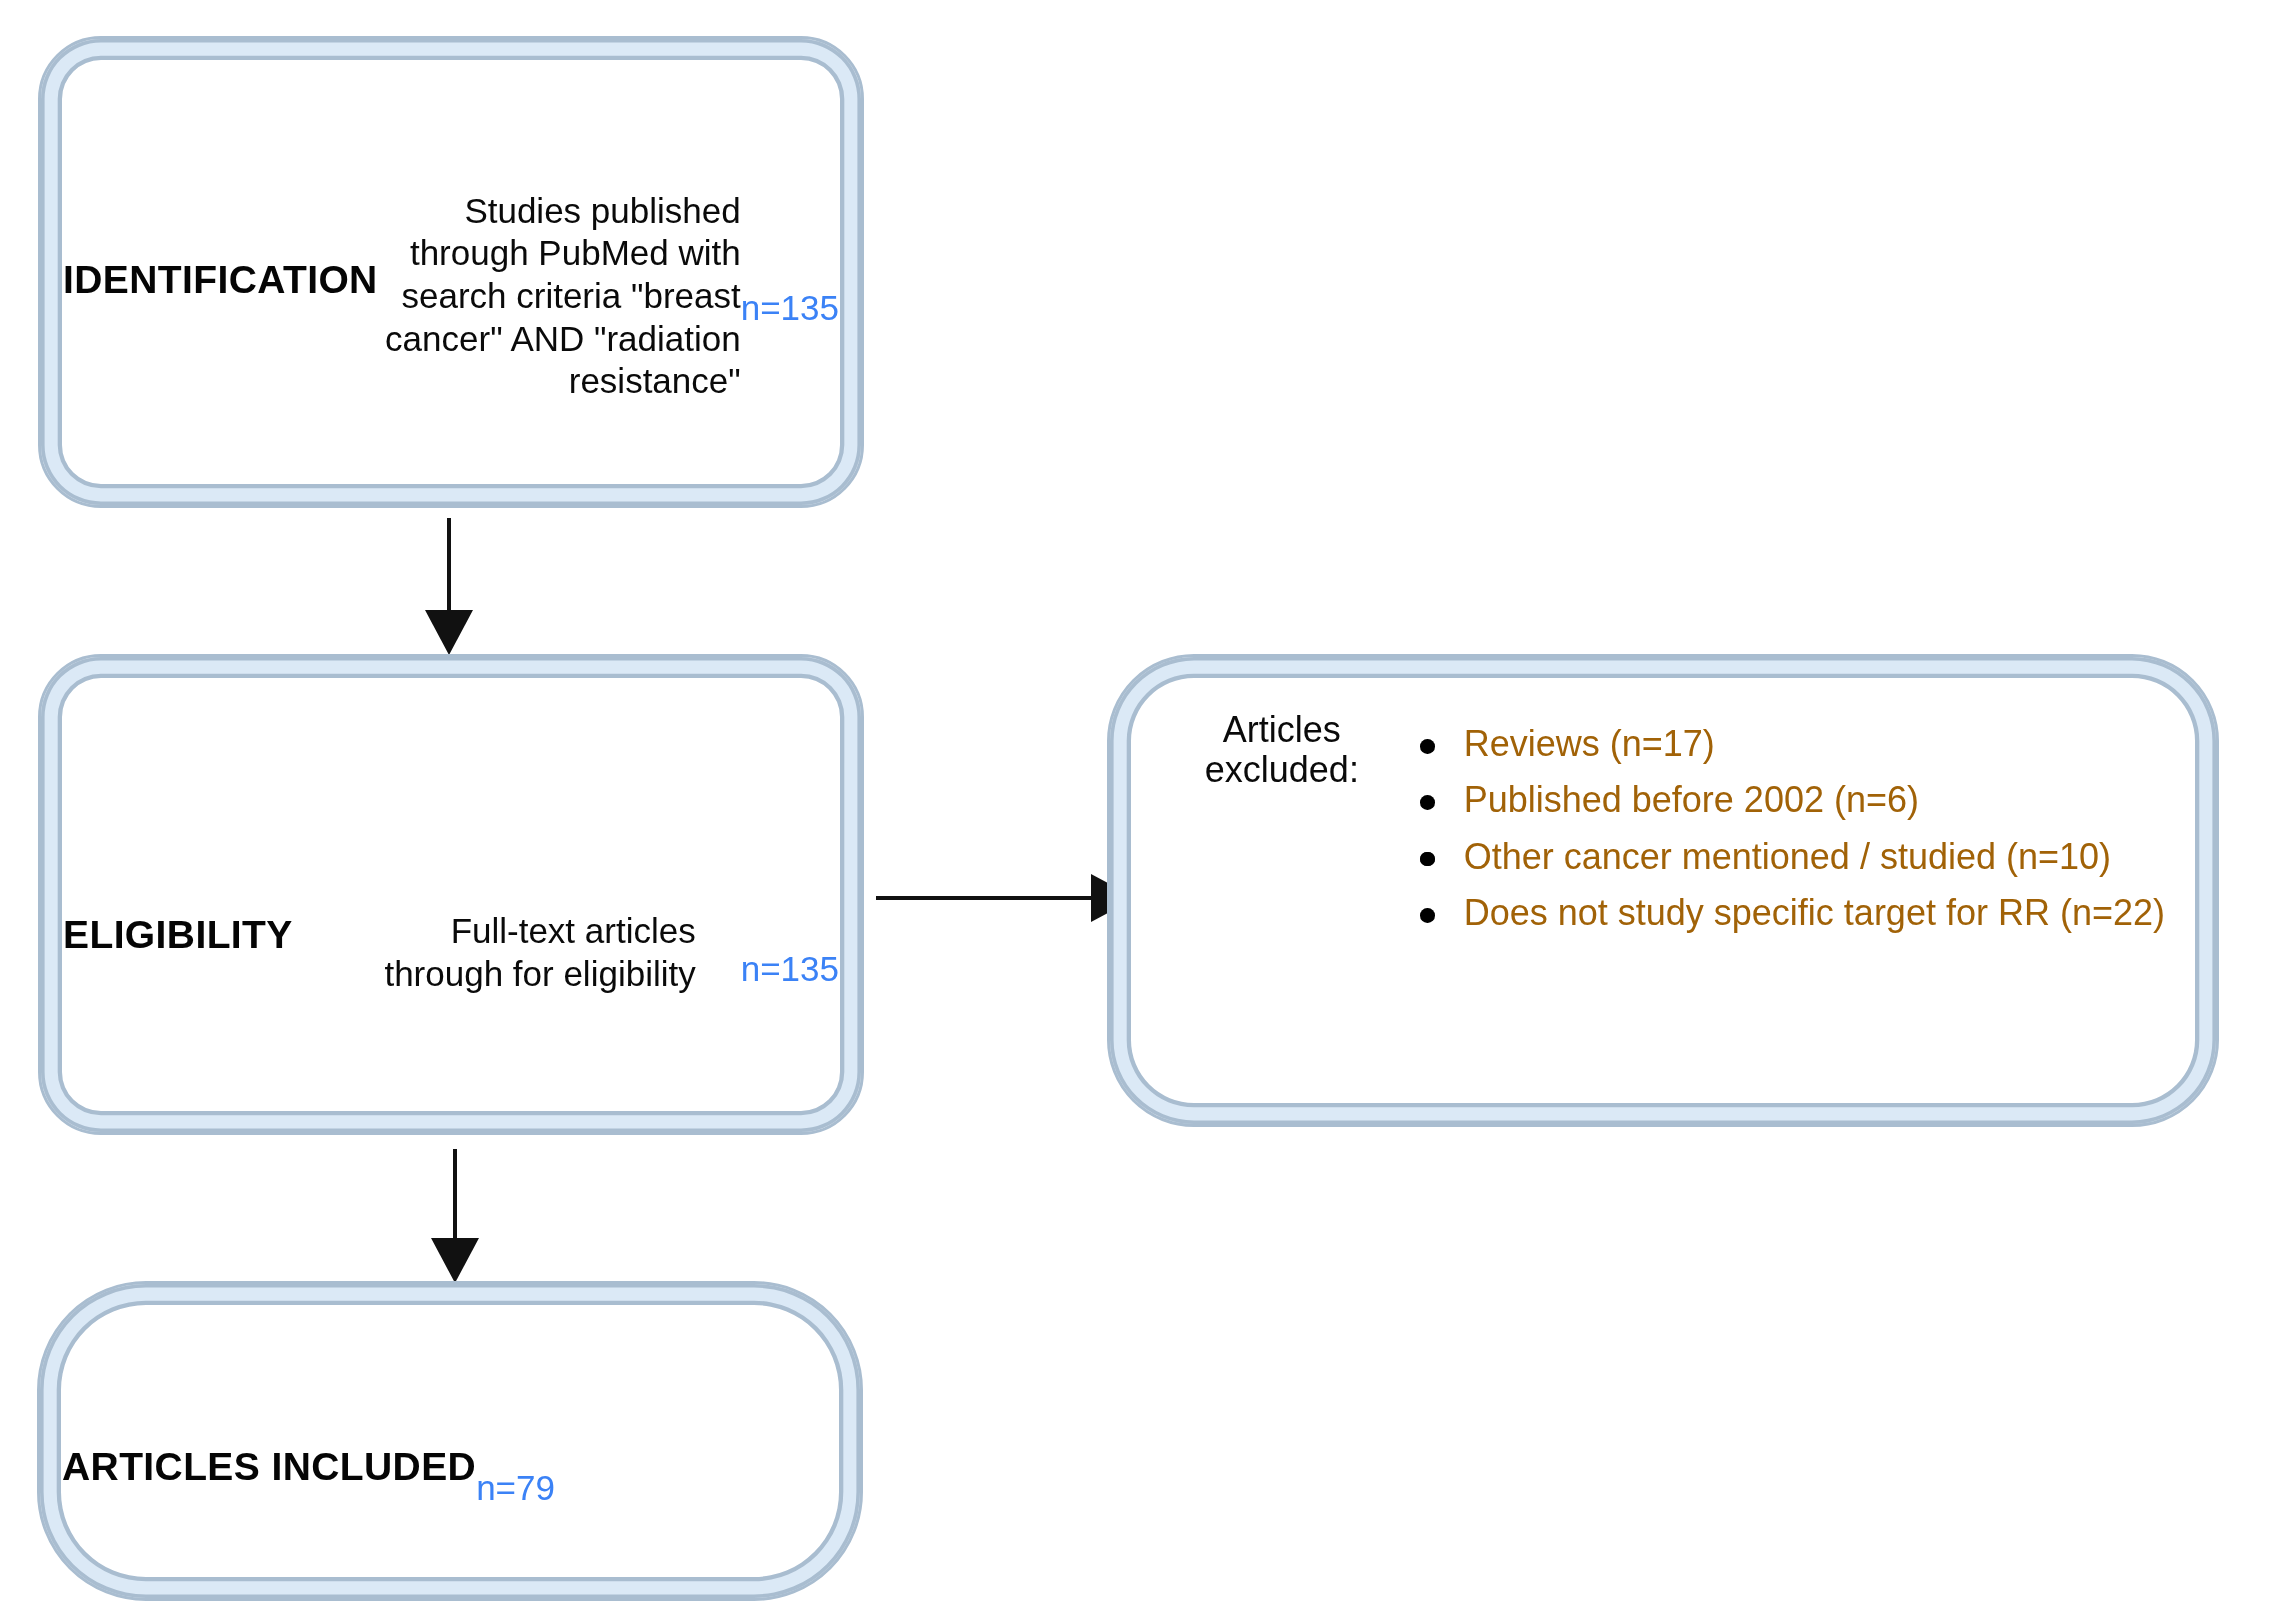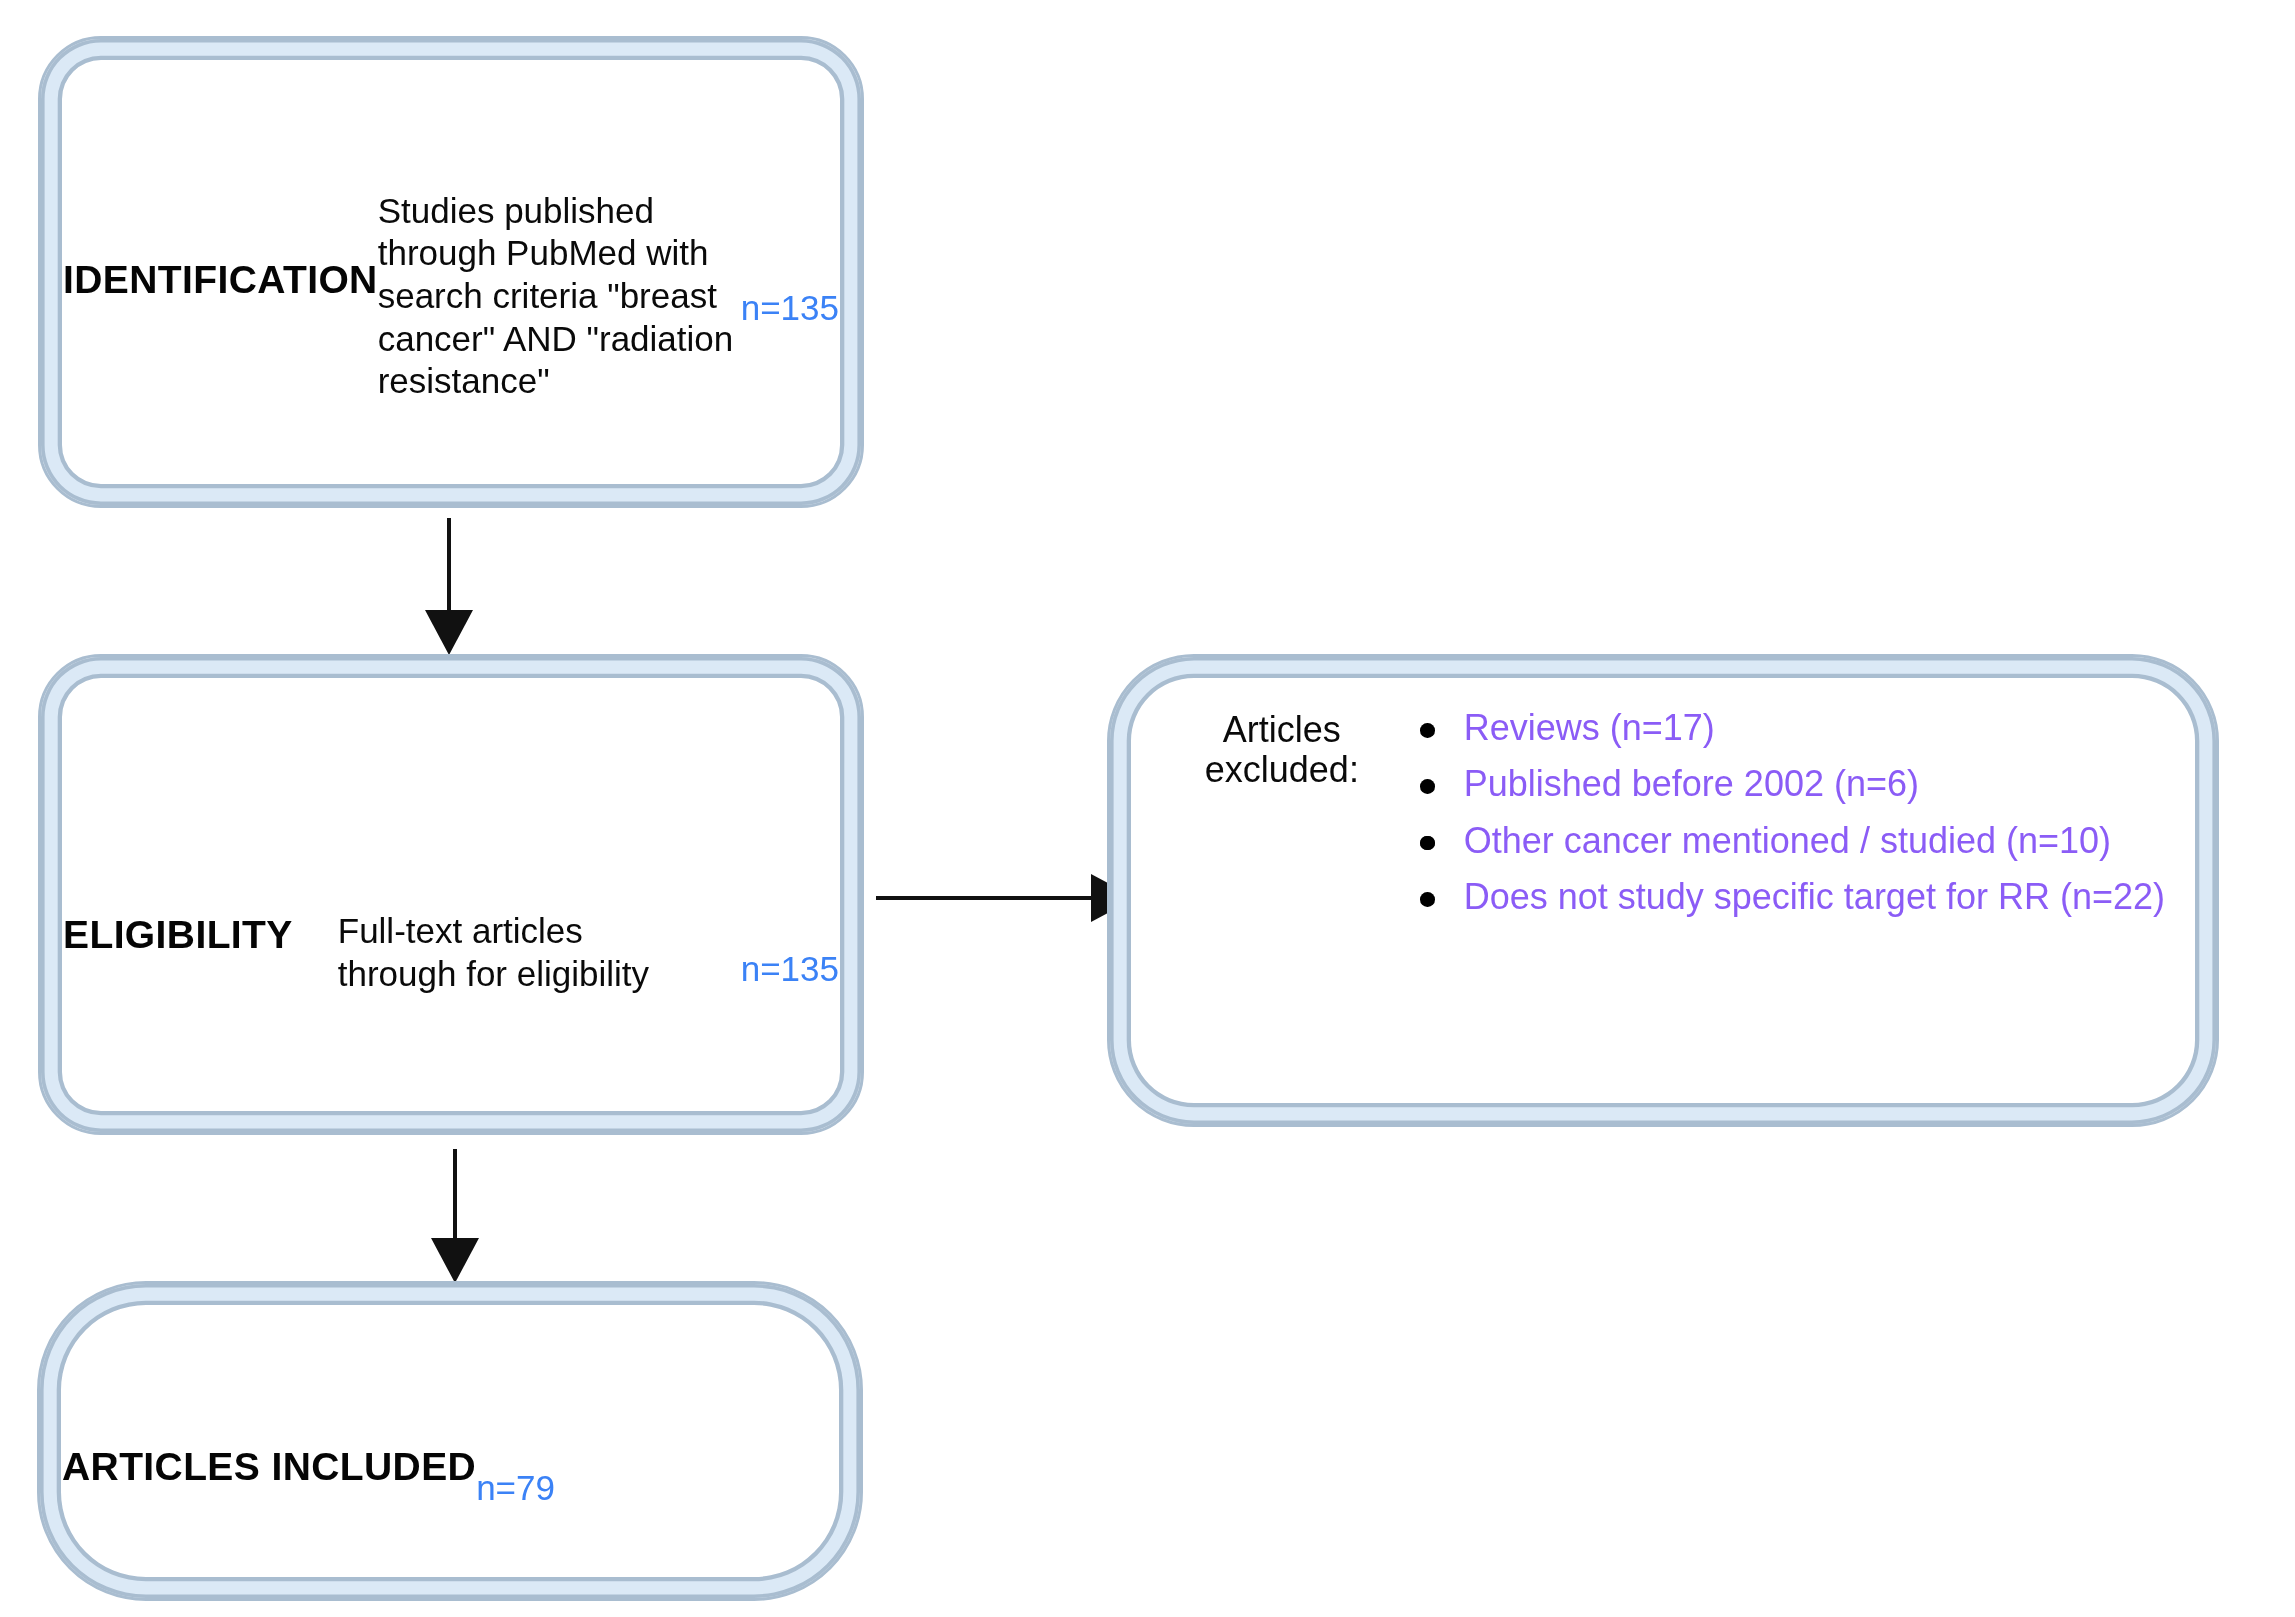--- a/index.html
+++ b/index.html
@@ -60,21 +60,21 @@
     font-weight: bold;
     font-size: 39px;
     color: #050505;
     letter-spacing: 0.4px;
     text-align: center;
     line-height: 1.05;
   }
   .box-body {
     font-size: 35px;
     color: #0a0a0a;
-    text-align: left;
+    text-align: right;
     line-height: 1.22;
   }
   .box-count {
     font-size: 35px;
     color: #3b82f6;
     text-align: center;
     line-height: 1.2;
   }
 
   
@@ -104,25 +104,26 @@
     margin-bottom: 32px;
   }
   #ex-list {
     list-style: none;
     margin: 0;
     padding: 0 0 0 13px;
   }
   #ex-list li {
     position: relative;
     font-size: 36px;
-    color: #8b5cf6;
+    color: #a16207;
     line-height: 1.0;
     padding-left: 48px;
     margin-bottom: 20.4px;
     white-space: nowrap;
+    margin-top: 16px;
   }
   #ex-list li:last-child { margin-bottom: 0; }
   #ex-list li .bullet {
     position: absolute;
     left: 4.4px;
     top: 13px;
     width: 14.6px;
     height: 14.6px;
     border-radius: 50%;
     background: #000000;

